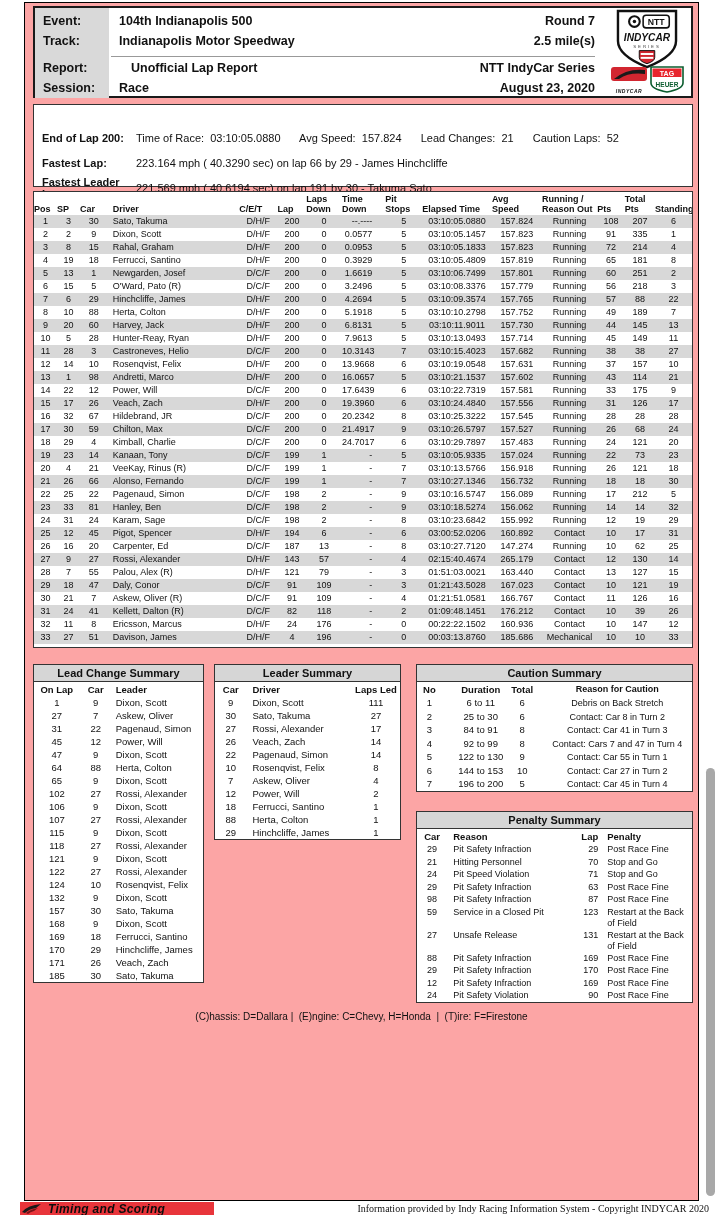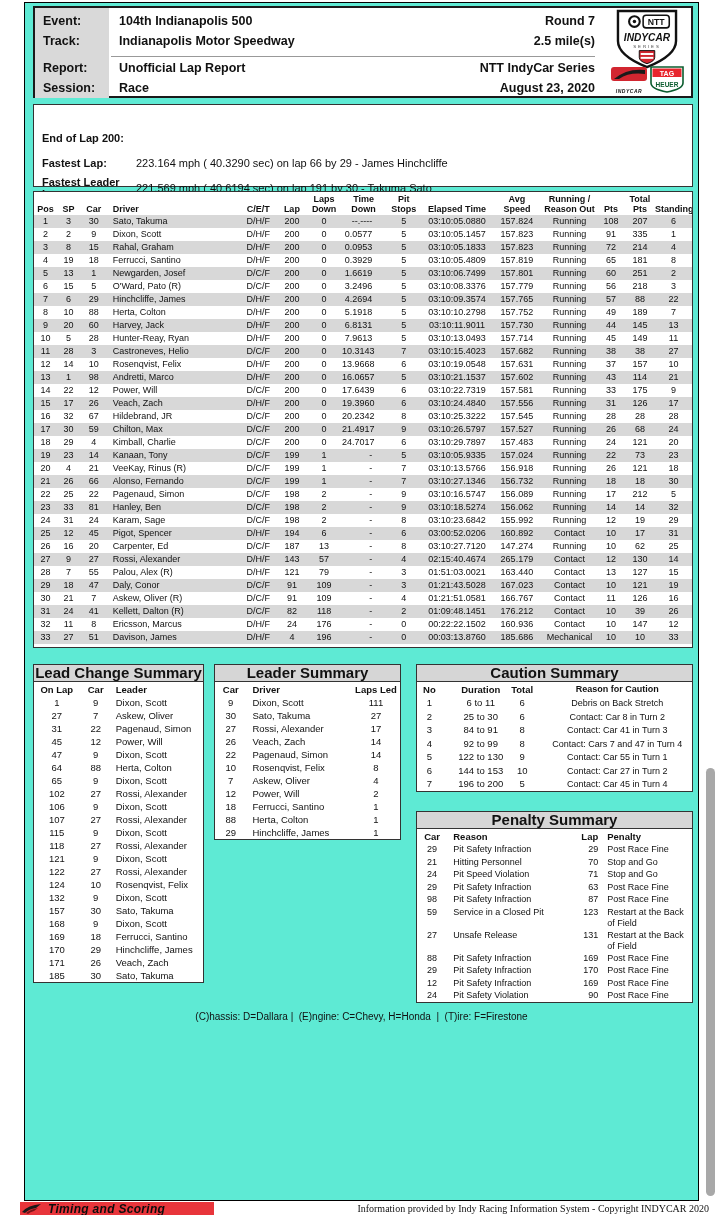--- a/index.html
+++ b/index.html
@@ -1,27 +1,27 @@
 <!DOCTYPE html>
 <html><head>
 <meta charset="utf-8">
 <style>
   * { margin:0; padding:0; box-sizing:border-box; }
   body { background:#fff; font-family:"Liberation Sans","DejaVu Sans",sans-serif; color:#111; }
   .page { position:relative; width:722px; height:1215px; background:#fff; overflow:hidden; }
 
   .frame { position:absolute; left:24px; top:2px; width:675px; height:1199px;
-           border:1px solid #000; background:#5eead4; }
+           border:1px solid #000; background:#fca5a5; }
 
   
   .header-box { position:absolute; left:8px; top:3px; width:660px; height:92px;
                 border:2px solid #1a1a1a; background:#fff; }
   .hdr-rows { position:absolute; left:0; top:0; right:90px; bottom:0; padding-top:3px; }
   .hdr-row { display:flex; align-items:center; height:20px; font-weight:bold; font-size:12.5px; }
-  .hdr-row.gap { margin-top:7px; }
+  .hdr-row.gap { margin-top:7px;gap:12px; }
   .hdr-label { width:74px; align-self:stretch; display:flex; align-items:center;
                background:#d9d9d9; padding-left:8px; }
   .hdr-labelbg { position:absolute; left:0; top:0; width:74px; height:100%; background:#d9d9d9; }
   .hdr-value { padding-left:10px; }
   .hdr-right { margin-left:auto; padding-right:6px; }
   .hdr-divider { position:absolute; left:76px; right:96px; top:48px; border-top:1px solid #999; }
   .hdr-logos { position:absolute; right:1px; top:1px; width:86px; height:86px; background:#fff; }
   .logo-shield { display:block; margin:0 auto; }
   .logo-row { display:flex; justify-content:center; gap:2px; margin-top:-3px; }
   .il-wrap { text-align:center; }
@@ -33,30 +33,30 @@
   .race-row { display:flex; height:25px; align-items:center; font-size:11px; }
   .race-label { width:102px; padding-left:8px; font-weight:bold; flex:none; }
   .race-value { white-space:pre; }
   .stat { margin-right:16px; white-space:pre; }
 
   
   .laps-box { position:absolute; left:8px; top:188px; width:660px; height:457px;
               border:1px solid #333; background:#fff; overflow:hidden; }
   table { border-collapse:collapse; table-layout:fixed; width:100%; }
   .lap-table th { font-size:9px; font-weight:bold; line-height:10px; vertical-align:bottom;
-                  text-align:center; white-space:pre-line; padding:2px 0 1px 0; }
+                  text-align:left; white-space:pre-line; padding:2px 0 1px 0; }
   .lap-table td { font-size:9px; height:13px; line-height:13px; text-align:center;
                   white-space:nowrap; overflow:hidden; padding:0; }
   .lap-table tbody tr:nth-child(odd) { background:#d8d8d8; }
   .lap-table th:nth-child(4), .lap-table td:nth-child(4) { text-align:left; padding-left:5px; }
   .lap-table td:nth-child(8) { text-align:right; padding-right:13px; }
 
   
   .sumbox { position:absolute; border:1px solid #333; background:#fff; }
-  .sumtitle { height:17px; line-height:16px; text-align:center; font-weight:bold; font-size:15px;
+  .sumtitle { height:17px; line-height:16px; text-align:center; font-weight:bold; font-size:11px;
               background:#d6d6d6; border-bottom:1px solid #333; }
   .sumtbl th { font-size:9.5px; font-weight:bold; text-align:center; padding:2px 0 1px 0; line-height:11px;margin-left:48px; }
   .sumtbl td { font-size:9.5px; height:13px; line-height:12px; text-align:center;
                vertical-align:top; padding:1px 0 0 0; }
   .lead-box   { left:8px;   top:661px; width:171px; }
   .leader-box { left:189px; top:661px; width:187px; }
   .caution-box{ left:391px; top:661px; width:277px; }
   .penalty-box{ left:391px; top:808px; width:277px; }
 
   .lead-tbl th:nth-child(3), .lead-tbl td:nth-child(3) { text-align:left; padding-left:4px; }
@@ -141,20 +141,26 @@
             <text x="17" y="9.5" text-anchor="middle" font-size="7" font-weight="bold" font-family="Liberation Sans, sans-serif" fill="#fff">TAG</text>
             <text x="17" y="20.5" text-anchor="middle" font-size="6.5" font-weight="bold" font-family="Liberation Sans, sans-serif" fill="#0b5c2e">HEUER</text>
           </svg>
         </div>
       </div>
     </div>
 
     <div class="race-box">
       <div class="race-row">
         <span class="race-label">End of Lap 200:</span>
+        <span class="race-stats">
+          <span class="stat"><span>Time of Race:</span>  <span>03:10:05.0880</span></span>
+          <span class="stat"><span>Avg Speed:</span>  <span>157.824</span></span>
+          <span class="stat"><span>Lead Changes:</span>  <span>21</span></span>
+          <span class="stat"><span>Caution Laps:</span>  <span>52</span></span>
+        </span>
       </div>
       <div class="race-row">
         <span class="race-label">Fastest Lap:</span>
         <span class="race-value">223.164 mph ( 40.3290 sec) on lap 66 by 29 - James Hinchcliffe</span>
       </div>
       <div class="race-row">
         <span class="race-label">Fastest Leader Lap:</span>
         <span class="race-value">221.569 mph ( 40.6194 sec) on lap 191 by 30 - Takuma Sato</span>
       </div>
     </div>

